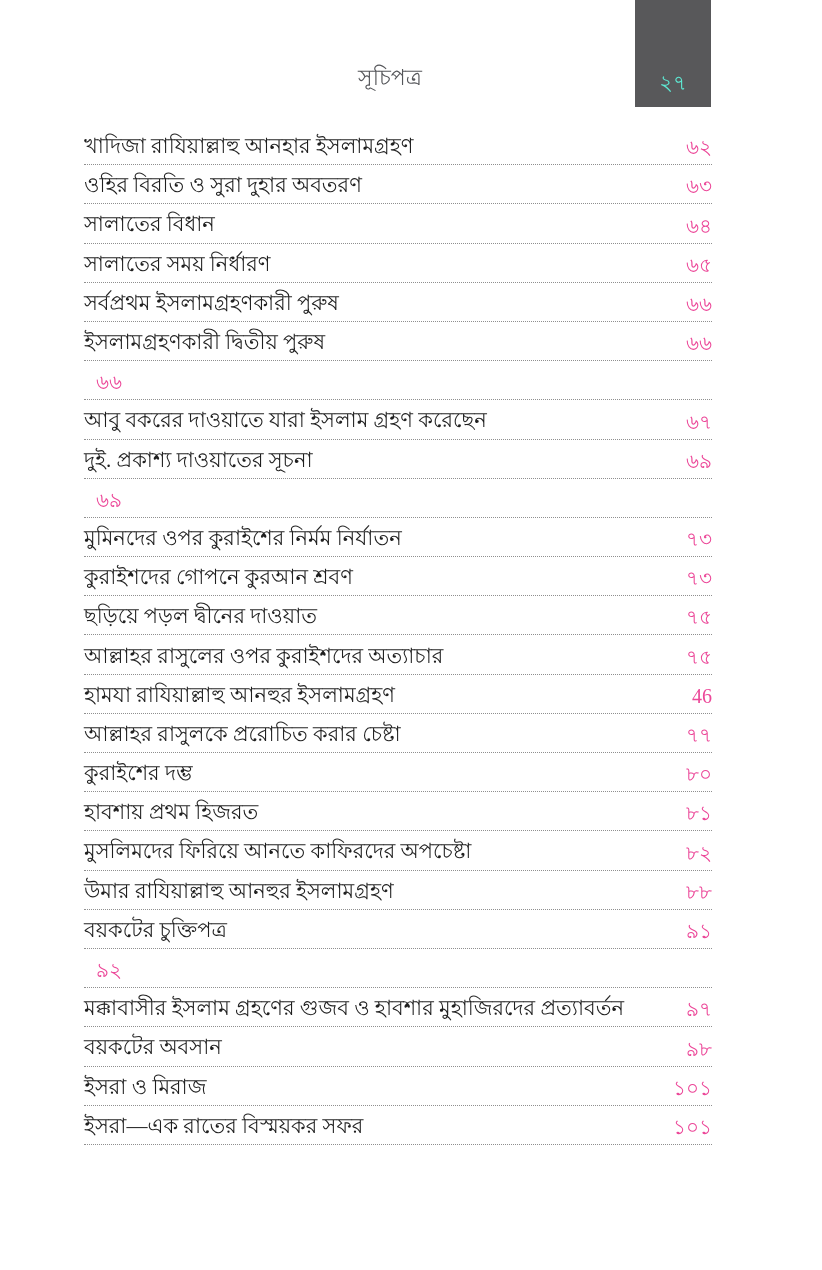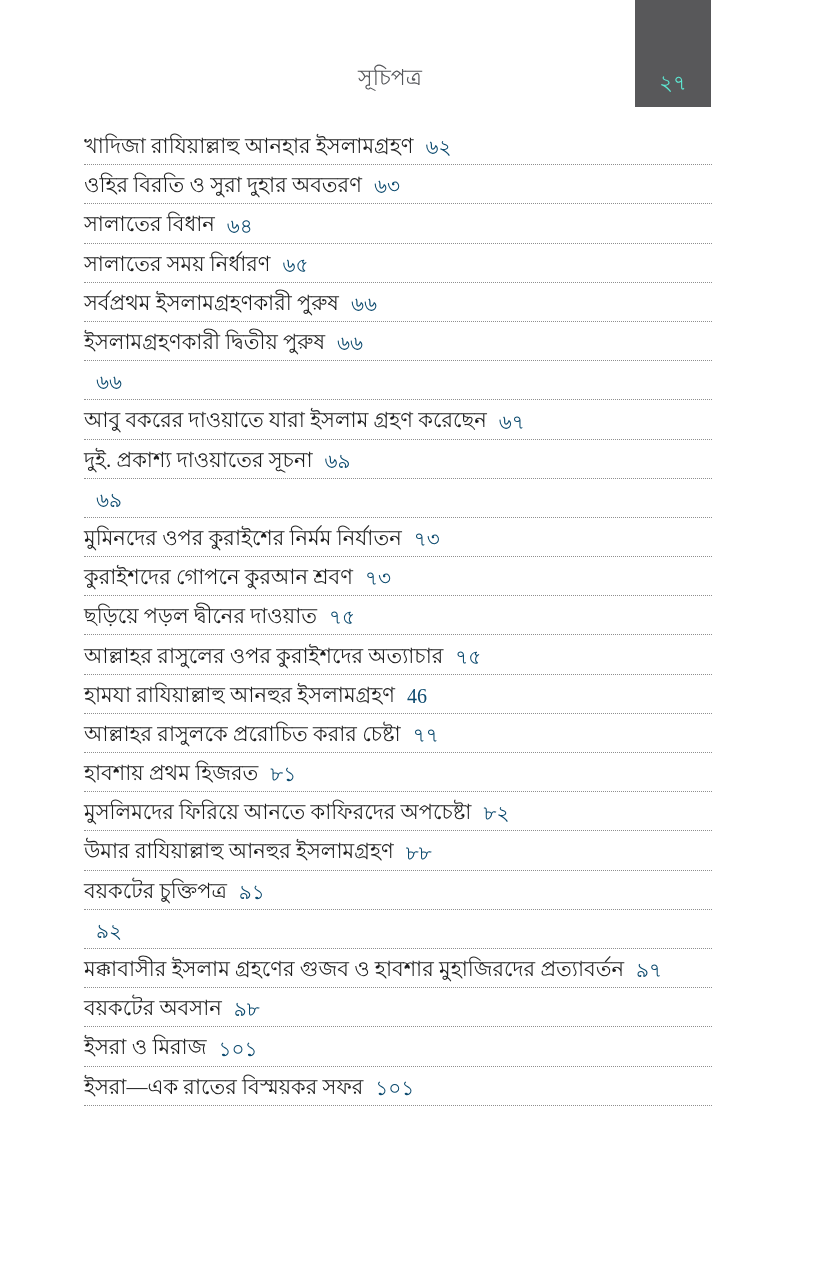--- a/index.html
+++ b/index.html
@@ -39,34 +39,35 @@
   }
   .toc {
     position: absolute;
     left: 84px;
     top: 126px;
     width: 628px;
   }
   .toc-row {
     height: 39.2px;
     display: flex;
+    justify-content: space-between;
     align-items: flex-end;
     border-bottom: 1px dotted #8f8f8f;
     padding-bottom: 6px;
   }
   .toc-title {
     font-size: 21px;
     line-height: 1.1;
     color: #1f1f1f;
     white-space: nowrap;
   }
   .toc-page {
     font-size: 20px;
     line-height: 1.1;
-    color: #0c4a6e;
+    color: #ec4899;
     padding-left: 12px;
   }
 </style>
 </head>
 <body>
 
 <div class="header-title">সূচিপত্র</div>
 
 <div class="page-num-box">
   <span class="num">২৭</span>
@@ -129,20 +130,24 @@
   </div>
   <div class="toc-row">
     <span class="toc-title">হামযা রাযিয়াল্লাহু আনহুর ইসলামগ্রহণ</span>
     <span class="toc-page">46</span>
   </div>
   <div class="toc-row">
     <span class="toc-title">আল্লাহর রাসুলকে প্ররোচিত করার চেষ্টা</span>
     <span class="toc-page">৭৭</span>
   </div>
   <div class="toc-row">
+    <span class="toc-title">কুরাইশের দম্ভ</span>
+    <span class="toc-page">৮০</span>
+  </div>
+  <div class="toc-row">
     <span class="toc-title">হাবশায় প্রথম হিজরত</span>
     <span class="toc-page">৮১</span>
   </div>
   <div class="toc-row">
     <span class="toc-title">মুসলিমদের ফিরিয়ে আনতে কাফিরদের অপচেষ্টা</span>
     <span class="toc-page">৮২</span>
   </div>
   <div class="toc-row">
     <span class="toc-title">উমার রাযিয়াল্লাহু আনহুর ইসলামগ্রহণ</span>
     <span class="toc-page">৮৮</span>

